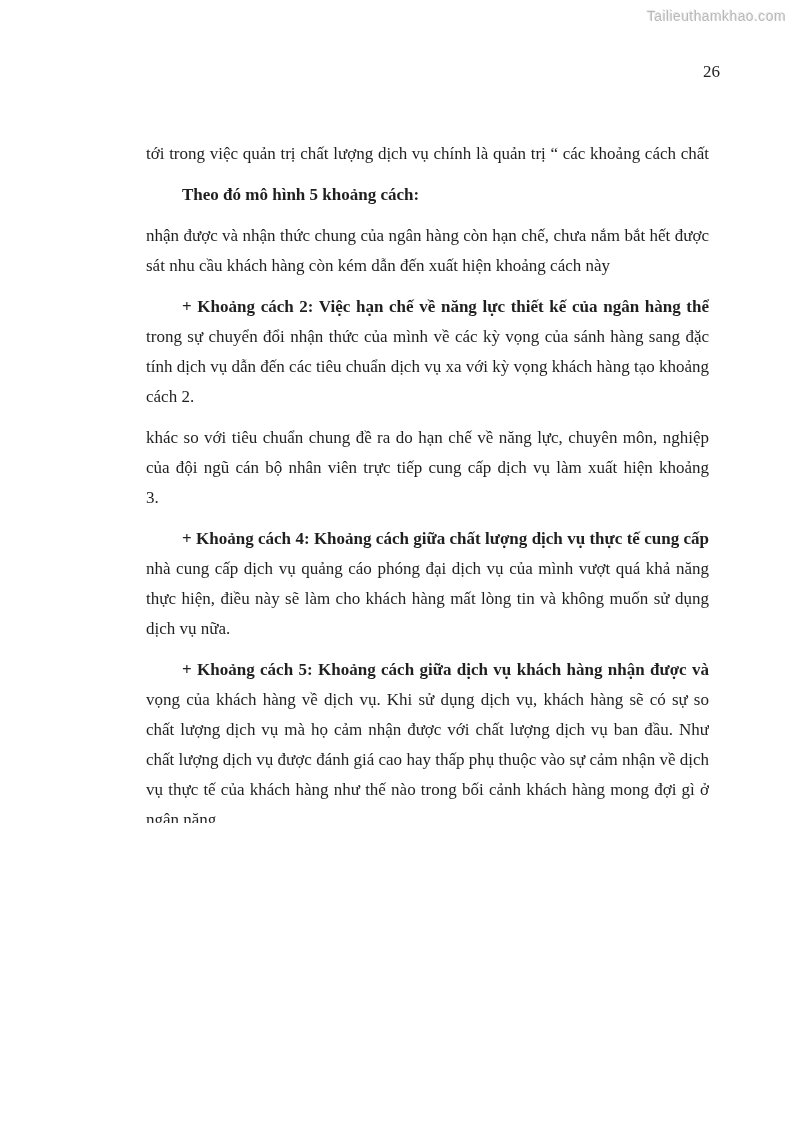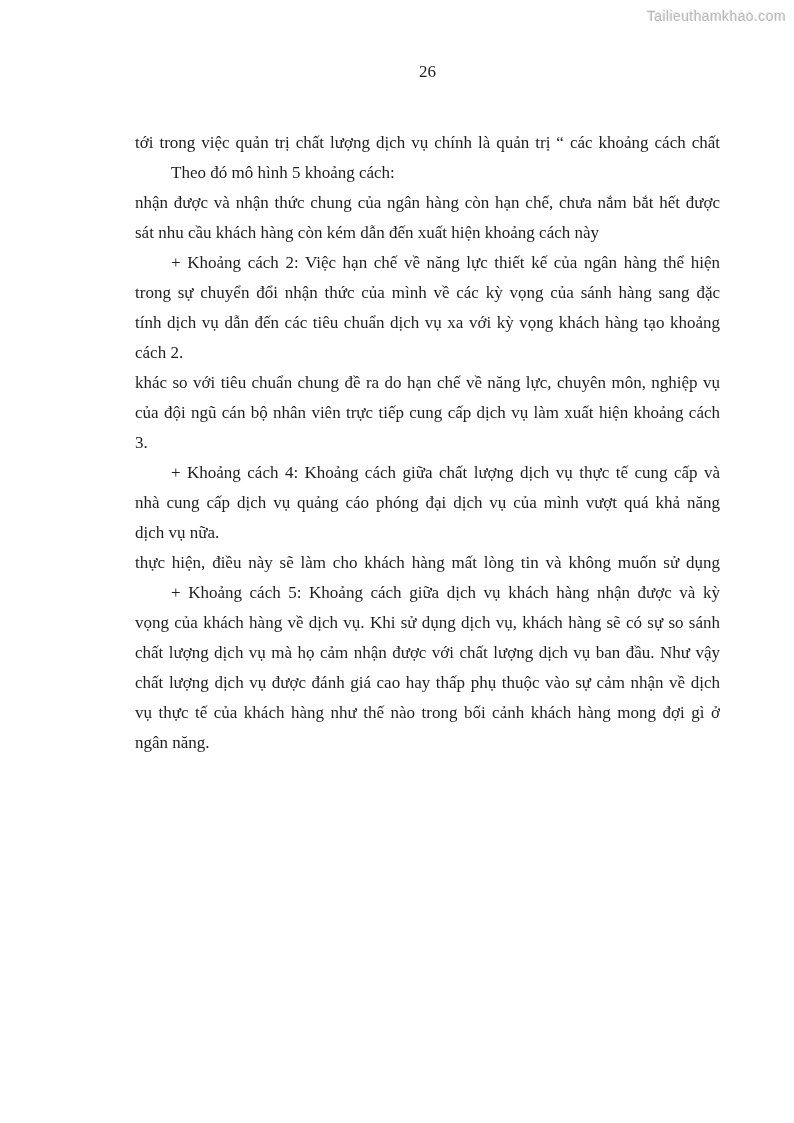--- a/index.html
+++ b/index.html
@@ -24,50 +24,51 @@
     font-size: 14px;
     letter-spacing: 0.4px;
     color: #b9b9b9;
     text-shadow: 1px 1px 0 #ffffff, -1px -1px 0 #e6e6e6;
   }
   .page-number {
     position: absolute;
     top: 61px;
     left: 135px;
     width: 585px;
-    text-align: center;
+    text-align: right;
     font-size: 17px;
     line-height: 22px;
   }
   .doc-body {
     position: absolute;
     top: 128px;
     left: 135px;
     width: 585px;
     font-size: 17px;
   }
   .paragraph {
-    margin: 0;
+    margin: 11px;
     padding: 0;
   }
   .line {
     height: 30px;
     line-height: 30px;
     text-align: justify;
     text-align-last: justify;
     overflow: hidden;
     white-space: nowrap;
   }
   
   .line { white-space: normal; }
   .line.last {
     text-align-last: left;
   }
   .line.indent {
     text-indent: 36px;
+    font-weight: bold;
   }
 </style>
 </head>
 <body>
 
 <div class="page">
   <div class="watermark">Tailieuthamkhao.com</div>
   <div class="page-number">26</div>
   <div class="doc-body">
       <div class="paragraph">
@@ -87,22 +88,22 @@
         <div class="line last">cách 2.</div>
       </div>
       <div class="paragraph">
         <div class="line">khác so với tiêu chuẩn chung đề ra do hạn chế về năng lực, chuyên môn, nghiệp vụ</div>
         <div class="line">của đội ngũ cán bộ nhân viên trực tiếp cung cấp dịch vụ làm xuất hiện khoảng cách</div>
         <div class="line last">3.</div>
       </div>
       <div class="paragraph">
         <div class="line indent">+ Khoảng cách 4: Khoảng cách giữa chất lượng dịch vụ thực tế cung cấp và</div>
         <div class="line">nhà cung cấp dịch vụ quảng cáo phóng đại dịch vụ của mình vượt quá khả năng</div>
+        <div class="line">thực hiện, điều này sẽ làm cho khách hàng mất lòng tin và không muốn sử dụng</div>
         <div class="line last">dịch vụ nữa.</div>
-        <div class="line">thực hiện, điều này sẽ làm cho khách hàng mất lòng tin và không muốn sử dụng</div>
       </div>
       <div class="paragraph">
         <div class="line indent">+ Khoảng cách 5: Khoảng cách giữa dịch vụ khách hàng nhận được và kỳ</div>
         <div class="line">vọng của khách hàng về dịch vụ. Khi sử dụng dịch vụ, khách hàng sẽ có sự so sánh</div>
         <div class="line">chất lượng dịch vụ mà họ cảm nhận được với chất lượng dịch vụ ban đầu. Như vậy</div>
         <div class="line">chất lượng dịch vụ được đánh giá cao hay thấp phụ thuộc vào sự cảm nhận về dịch</div>
         <div class="line">vụ thực tế của khách hàng như thế nào trong bối cảnh khách hàng mong đợi gì ở</div>
         <div class="line last">ngân năng.</div>
       </div>
     </div>

